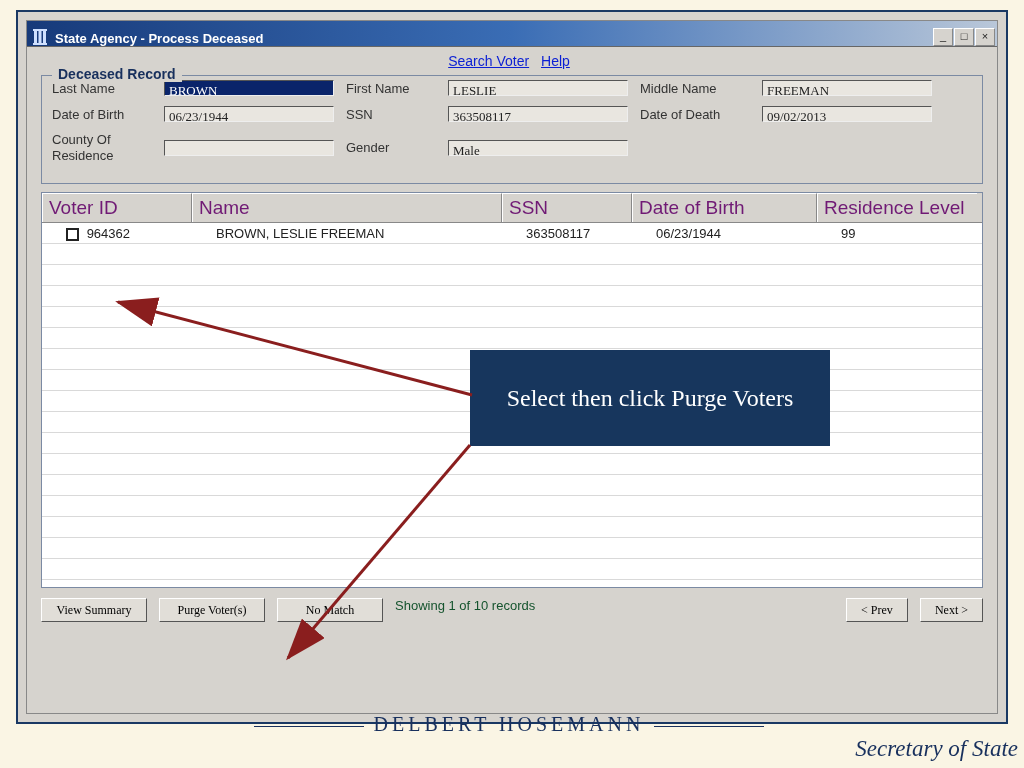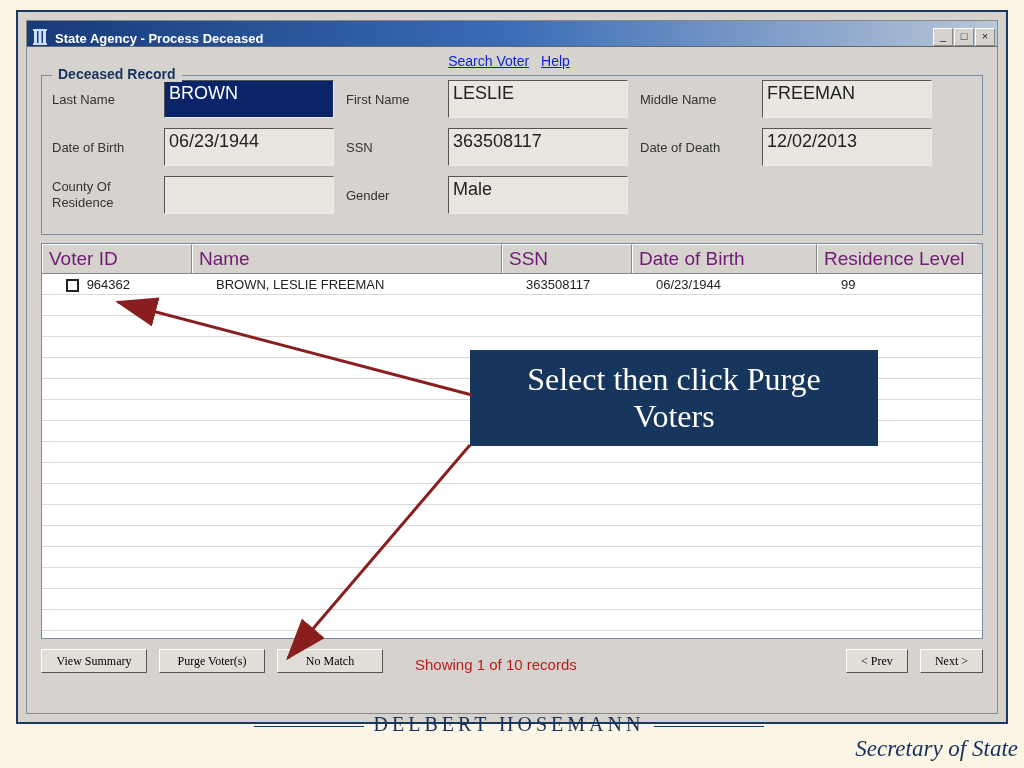--- a/index.html
+++ b/index.html
@@ -90,28 +90,28 @@
     grid-template-columns: 100px 170px 90px 180px 110px 170px;
     gap: 6px 12px;
     align-items: center;
     margin-bottom: 10px;
   }
   .form-label {
     color: #333;
     font-size: 13px;
   }
   .form-input {
-    height: 38px;
+    height: 16px;
     background: #e9e6e0;
     border: 1px solid #888;
     border-top-color: #555; border-left-color: #555;
     border-right-color: #eee; border-bottom-color: #eee;
     padding: 2px 4px;
-    font-family: Liberation Sans, sans-serif;
-    font-size: 18px;
+    font-family: Liberation Serif, serif;
+    font-size: 13px;
     color: #222;
   }
   .form-input.selected {
     background: #0a246a;
     color: #fff;
   }
   .grid {
     margin: 0 14px;
     border: 1px solid #7b8aa3;
     background: #fff;
@@ -152,63 +152,62 @@
   .row-check {
     display: inline-block;
     width: 13px; height: 13px;
     border: 2px solid #222;
     background: #fff;
     vertical-align: middle;
     margin-right: 4px;
   }
   .footer-bar {
     display: flex;
-    align-items: flex-end;
+    align-items: flex-start;
     padding: 10px 14px 8px 14px;
     gap: 12px;
   }
   .btn {
     height: 24px;
     padding: 0 14px;
     background: #e1ded8;
     border: 1px solid #888;
     border-top-color: #fff; border-left-color: #fff;
     border-right-color: #555; border-bottom-color: #555;
     font-family: Verdana, Tahoma;
     font-size: 12px;
     cursor: pointer;
     min-width: 106px;
   }
   .btn.small { min-width: 62px; }
   .status-text {
-    color: #b91c1c;
-    font-size: 15px;
-    margin-left: 20px;
+    color: #14532d;
+    font-size: 13px;
   }
   .footer-logo {
     position: absolute;
     bottom: 6px;
     left: 0; right: 6px;
     text-align: center;
     color: #18305d;
   }
   .footer-logo .ln1 { font-size: 20px; letter-spacing: 4px; font-family: Georgia, serif; display: inline-block; padding: 0 18px;}
   .footer-logo .ln1::before, .footer-logo .ln1::after {
     content: ""; display: inline-block; vertical-align: middle;
     width: 110px; height: 1px; background: #18305d; margin: 0 10px;
   }
   .footer-logo .ln2 { font-size: 23px; font-style: italic; font-family: Georgia, serif; text-align: right; }
   .callout {
     position: absolute;
     left: 470px; top: 350px;
-    width: 408px; height: 96px;
+    width: 360px; height: 96px;
     background: #17365d;
     border: 2px solid #17365d;
     color: #fff;
-    font-size: 32px;
+    font-size: 24px;
     font-family: Verdana, Tahoma;
     display: flex;
     align-items: center;
     justify-content: center;
     text-align: center;
     padding: 8px 20px;
   }
   svg.arrows {
     position: absolute;
     left: 0; top: 0;
@@ -255,21 +254,21 @@
         <div class="form-label">Middle Name</div>
         <div class="form-input">FREEMAN</div>
       </div>
 
       <div class="form-row">
         <div class="form-label">Date of Birth</div>
         <div class="form-input">06/23/1944</div>
         <div class="form-label">SSN</div>
         <div class="form-input">363508117</div>
         <div class="form-label">Date of Death</div>
-        <div class="form-input">12/02/2013</div>
+        <div class="form-input">09/02/2013</div>
       </div>
 
       <div class="form-row">
         <div class="form-label" style="line-height:1.2">County Of Residence</div>
         <div class="form-input"></div>
         <div class="form-label">Gender</div>
         <div class="form-input">Male</div>
         <div></div>
           <div></div>
       </div>

